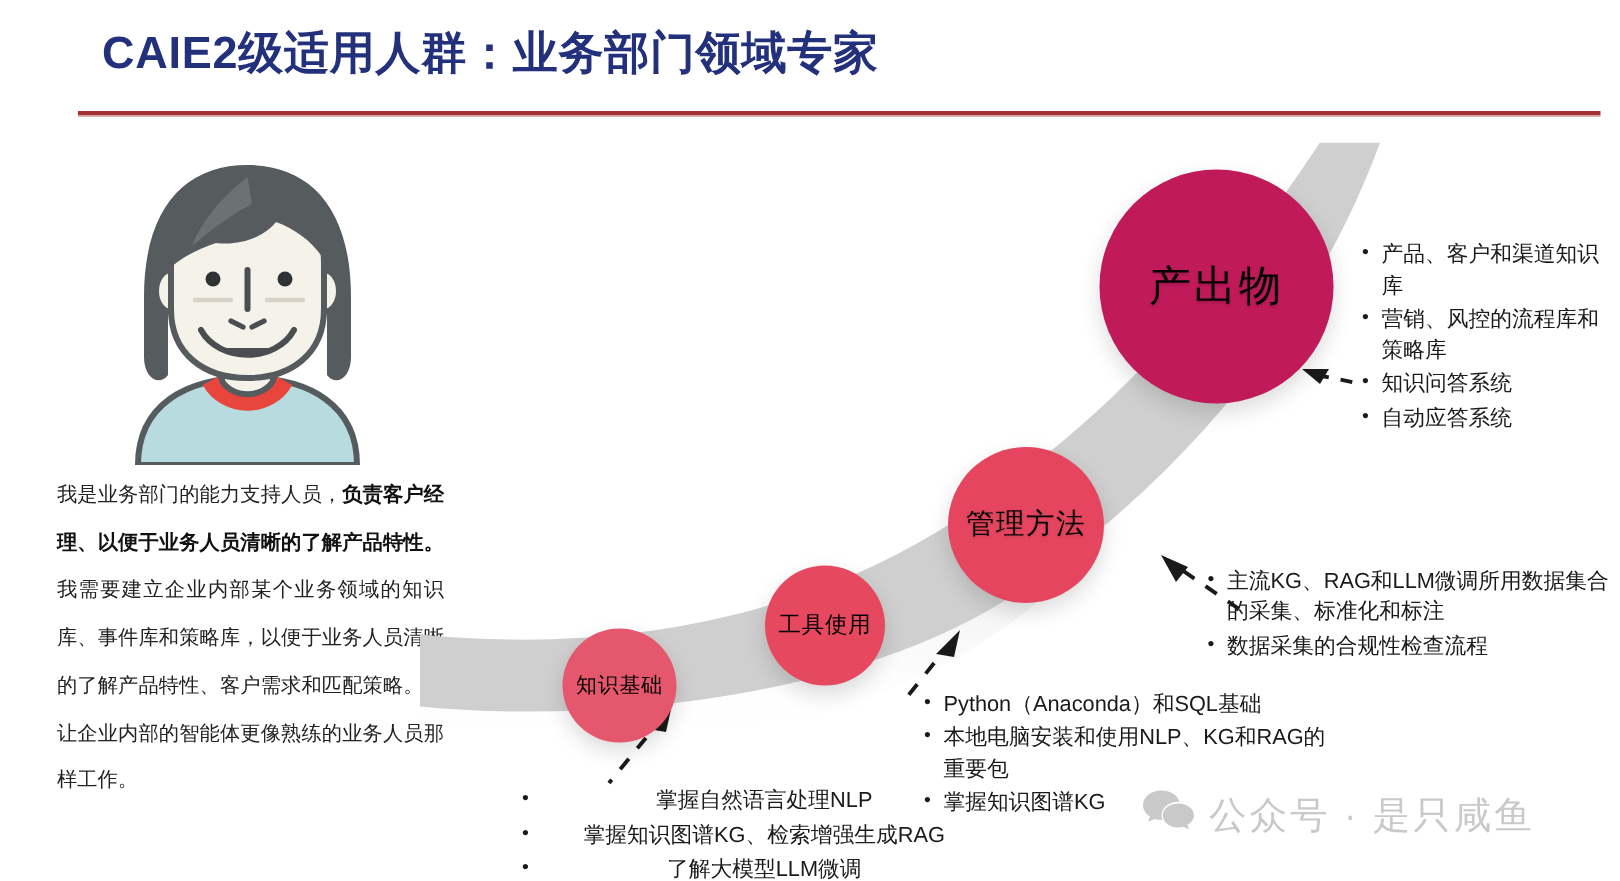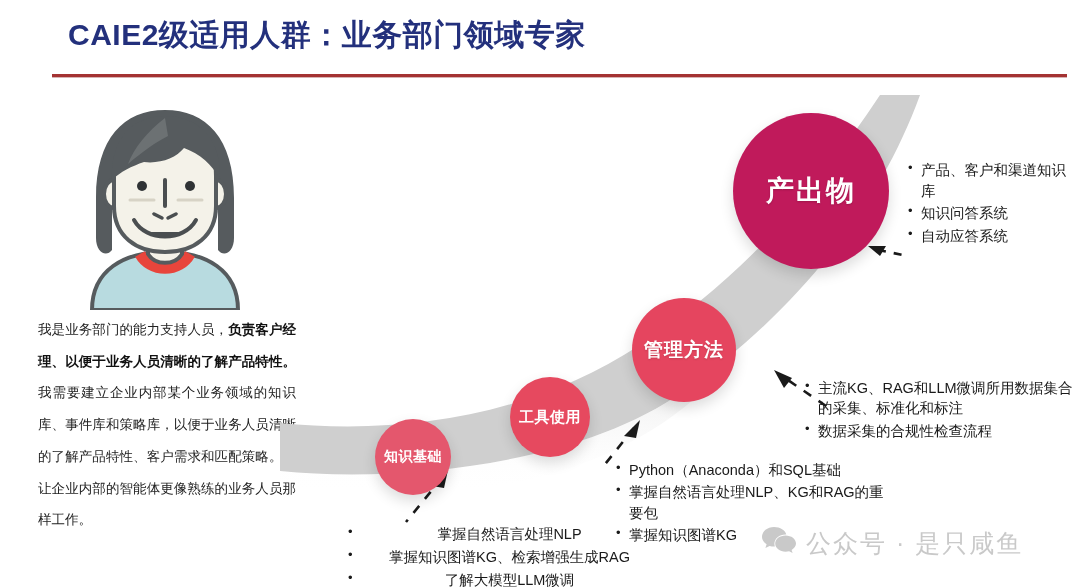--- a/index.html
+++ b/index.html
@@ -40,21 +40,21 @@
   }
   .left-copy b{font-weight:bold;color:#111;}
 
   
   .swoosh{position:absolute;left:280px;top:95px;width:640px;height:420px;}
 
   
   .bubble{
     position:absolute;border-radius:50%;
     display:flex;align-items:center;justify-content:center;
-    color:#ffffff;font-weight:bold;text-align:left;
+    color:#000000;font-weight:normal;text-align:left;
     box-shadow:0 6px 14px rgba(0,0,0,0.14);
     line-height:1.1;
   }
   .b-output{
     left:733px;top:113px;width:156px;height:156px;
     background:#c01a5b;font-size:28px;letter-spacing:2px;
     text-shadow:0 1px 2px rgba(0,0,0,0.18);
   }
   .b-manage{
     left:632px;top:298px;width:104px;height:104px;
@@ -197,36 +197,37 @@
   </div>
 
   <div class="bubble b-base">知识基础</div>
   <div class="bubble b-tool">工具使用</div>
   <div class="bubble b-manage">管理方法</div>
   <div class="bubble b-output">产出物</div>
 
   <div class="bullets bl-output">
     <ul>
         <li>产品、客户和渠道知识库</li>
+        <li>营销、风控的流程库和策略库</li>
         <li>知识问答系统</li>
         <li>自动应答系统</li>
       </ul>
   </div>
 
   <div class="bullets bl-manage">
     <ul>
         <li>主流KG、RAG和LLM微调所用数据集合的采集、标准化和标注</li>
         <li>数据采集的合规性检查流程</li>
       </ul>
   </div>
 
   <div class="bullets bl-tool">
     <ul>
         <li>Python（Anaconda）和SQL基础</li>
-        <li>掌握自然语言处理NLP、KG和RAG的重要包</li>
+        <li>本地电脑安装和使用NLP、KG和RAG的重要包</li>
         <li>掌握知识图谱KG</li>
       </ul>
   </div>
 
   <div class="bullets bl-base">
     <ul>
         <li>掌握自然语言处理NLP</li>
         <li>掌握知识图谱KG、检索增强生成RAG</li>
         <li>了解大模型LLM微调</li>
       </ul>

